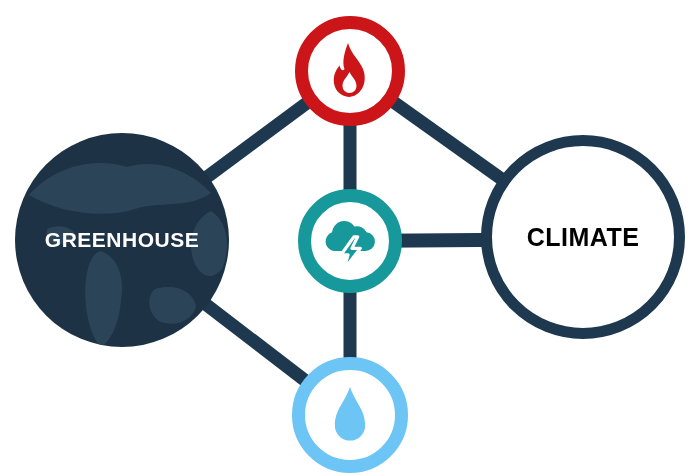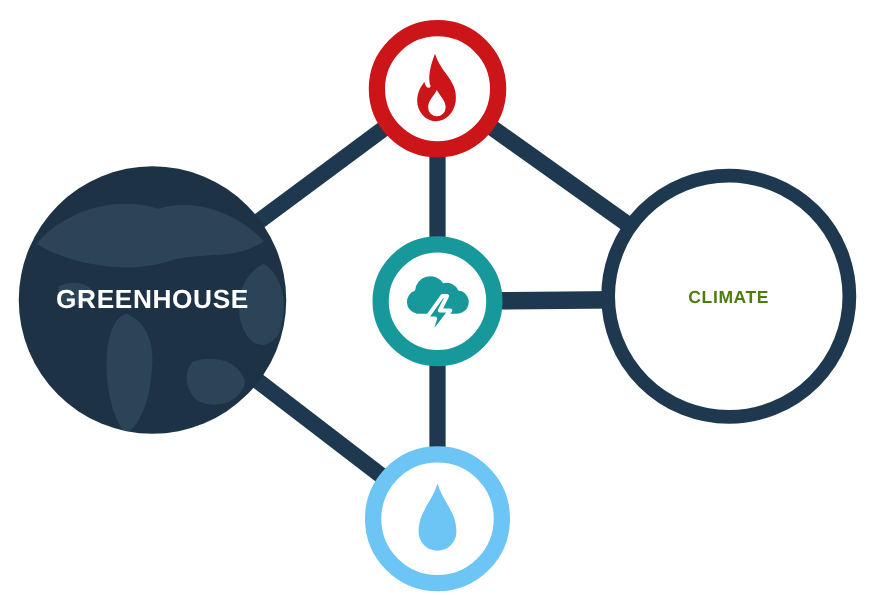--- a/index.html
+++ b/index.html
@@ -53,23 +53,23 @@
   }
 
   
   .node-climate {
     left: 481px; top: 135px;
     width: 204px; height: 204px;
     background: #ffffff;
     border: 11px solid #1E3850;
   }
   .node-climate .label {
-    color: #4d7c0f;
+    color: #000000;
     font-weight: bold;
-    font-size: 14px;
+    font-size: 25px;
     line-height: 1.3;
     letter-spacing: 0.5px;
     text-align: left;
   }
 
   
   .node-fire {
     left: 295px; top: 16px;
     width: 110px; height: 110px;
     background: #ffffff;

